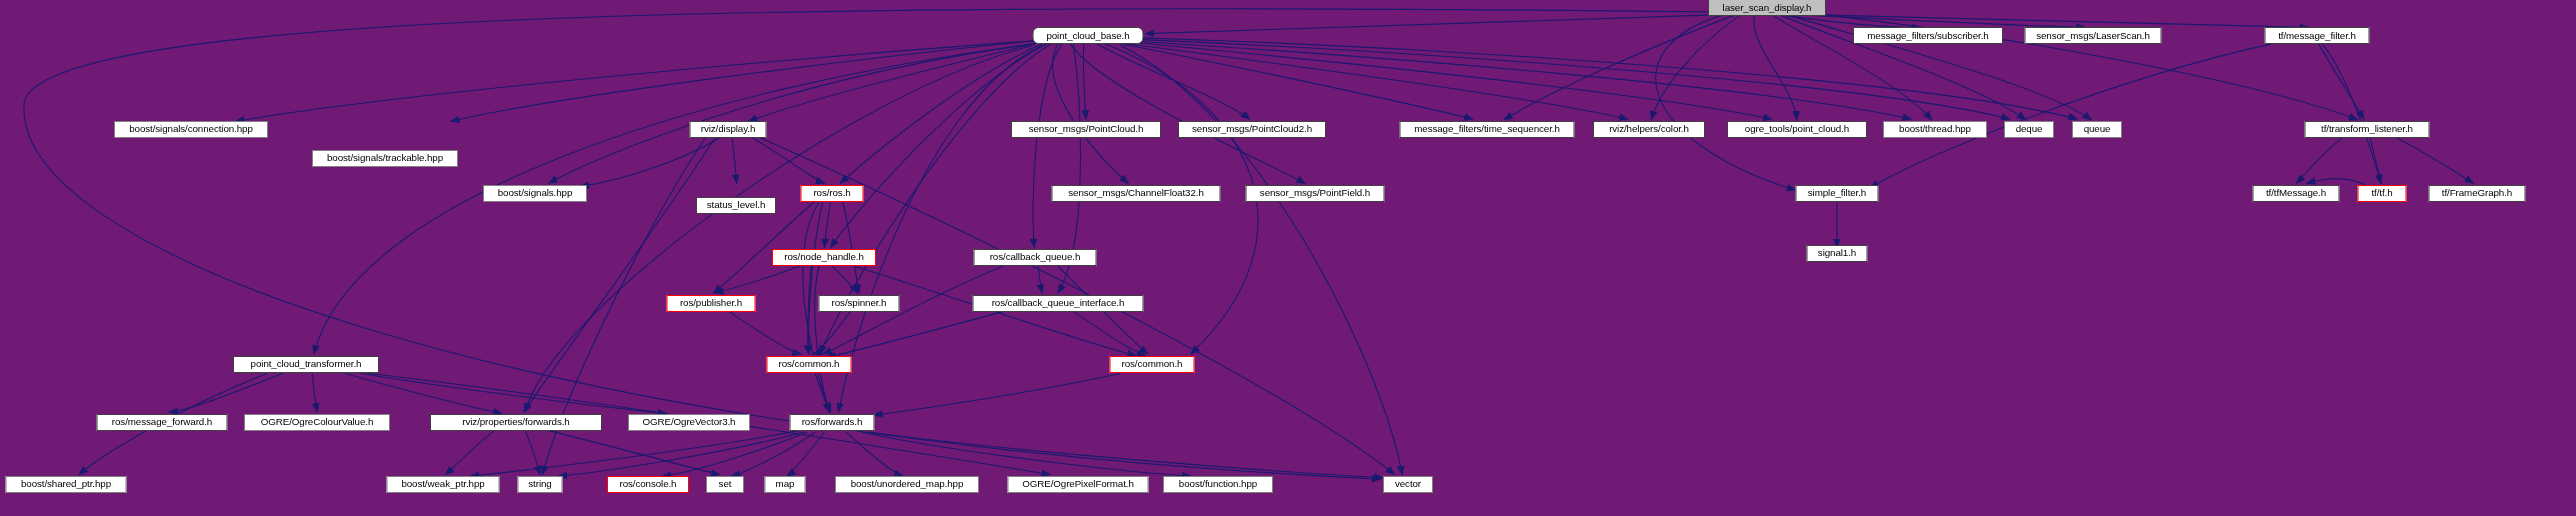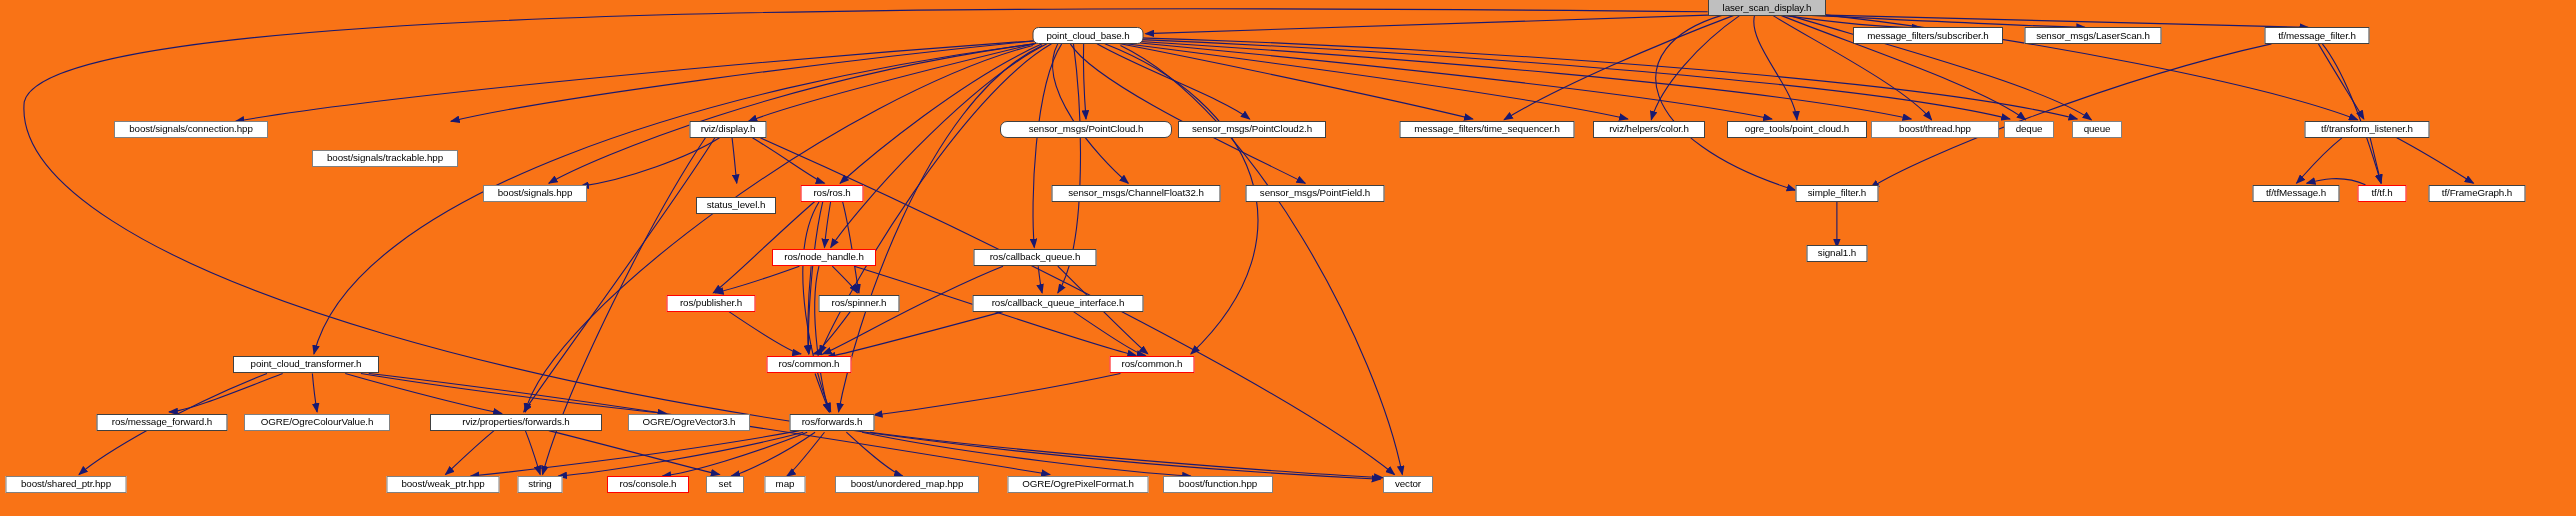--- a/index.html
+++ b/index.html
@@ -8,21 +8,21 @@
     padding: 0;
     background: #ffffff;
   }
   body {
     font-family: "Liberation Sans", sans-serif;
   }
   #graph-root {
     position: relative;
     width: 2576px;
     height: 516px;
-    background: #f97316;
+    background: #701a75;
     overflow: hidden;
   }
   #edge-layer {
     position: absolute;
     left: 0;
     top: 0;
     width: 2576px;
     height: 516px;
     pointer-events: none;
   }
@@ -175,36 +175,36 @@
       </div>
       <div class="node " style="left: 191px; top: 121px; width: 154px;">
         <span class="node-label">boost/signals/connection.hpp</span>
       </div>
       <div class="node " style="left: 385px; top: 121px; width: 146px; margin-top: 29px;">
         <span class="node-label">boost/signals/trackable.hpp</span>
       </div>
       <div class="node strong" style="left: 728px; top: 121px; width: 77px;">
         <span class="node-label">rviz/display.h</span>
       </div>
-      <div class="node strong" style="left: 1086px; top: 121px; width: 172px; border-radius: 7px;">
+      <div class="node strong" style="left: 1086px; top: 121px; width: 150px;">
         <span class="node-label">sensor_msgs/PointCloud.h</span>
       </div>
       <div class="node strong" style="left: 1252px; top: 121px; width: 148px;">
         <span class="node-label">sensor_msgs/PointCloud2.h</span>
       </div>
       <div class="node strong" style="left: 1487px; top: 121px; width: 175px;">
         <span class="node-label">message_filters/time_sequencer.h</span>
       </div>
       <div class="node strong" style="left: 1649px; top: 121px; width: 112px;">
         <span class="node-label">rviz/helpers/color.h</span>
       </div>
       <div class="node strong" style="left: 1797px; top: 121px; width: 140px;">
         <span class="node-label">ogre_tools/point_cloud.h</span>
       </div>
-      <div class="node " style="left: 1935px; top: 121px; width: 128px;">
+      <div class="node " style="left: 1935px; top: 121px; width: 104px;">
         <span class="node-label">boost/thread.hpp</span>
       </div>
       <div class="node " style="left: 2029px; top: 121px; width: 50px;">
         <span class="node-label">deque</span>
       </div>
       <div class="node " style="left: 2097px; top: 121px; width: 50px;">
         <span class="node-label">queue</span>
       </div>
       <div class="node strong" style="left: 2367px; top: 121px; width: 125px;">
         <span class="node-label">tf/transform_listener.h</span>

